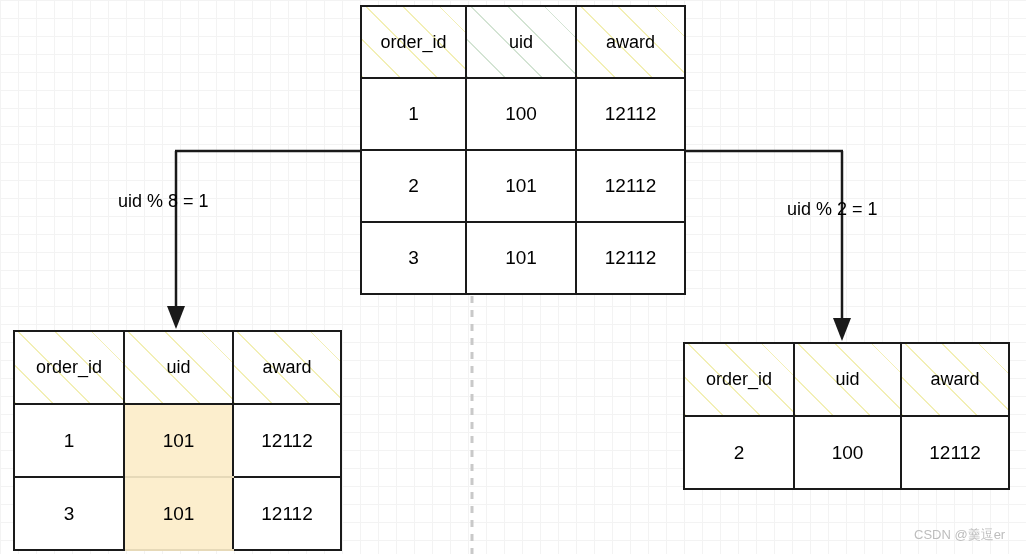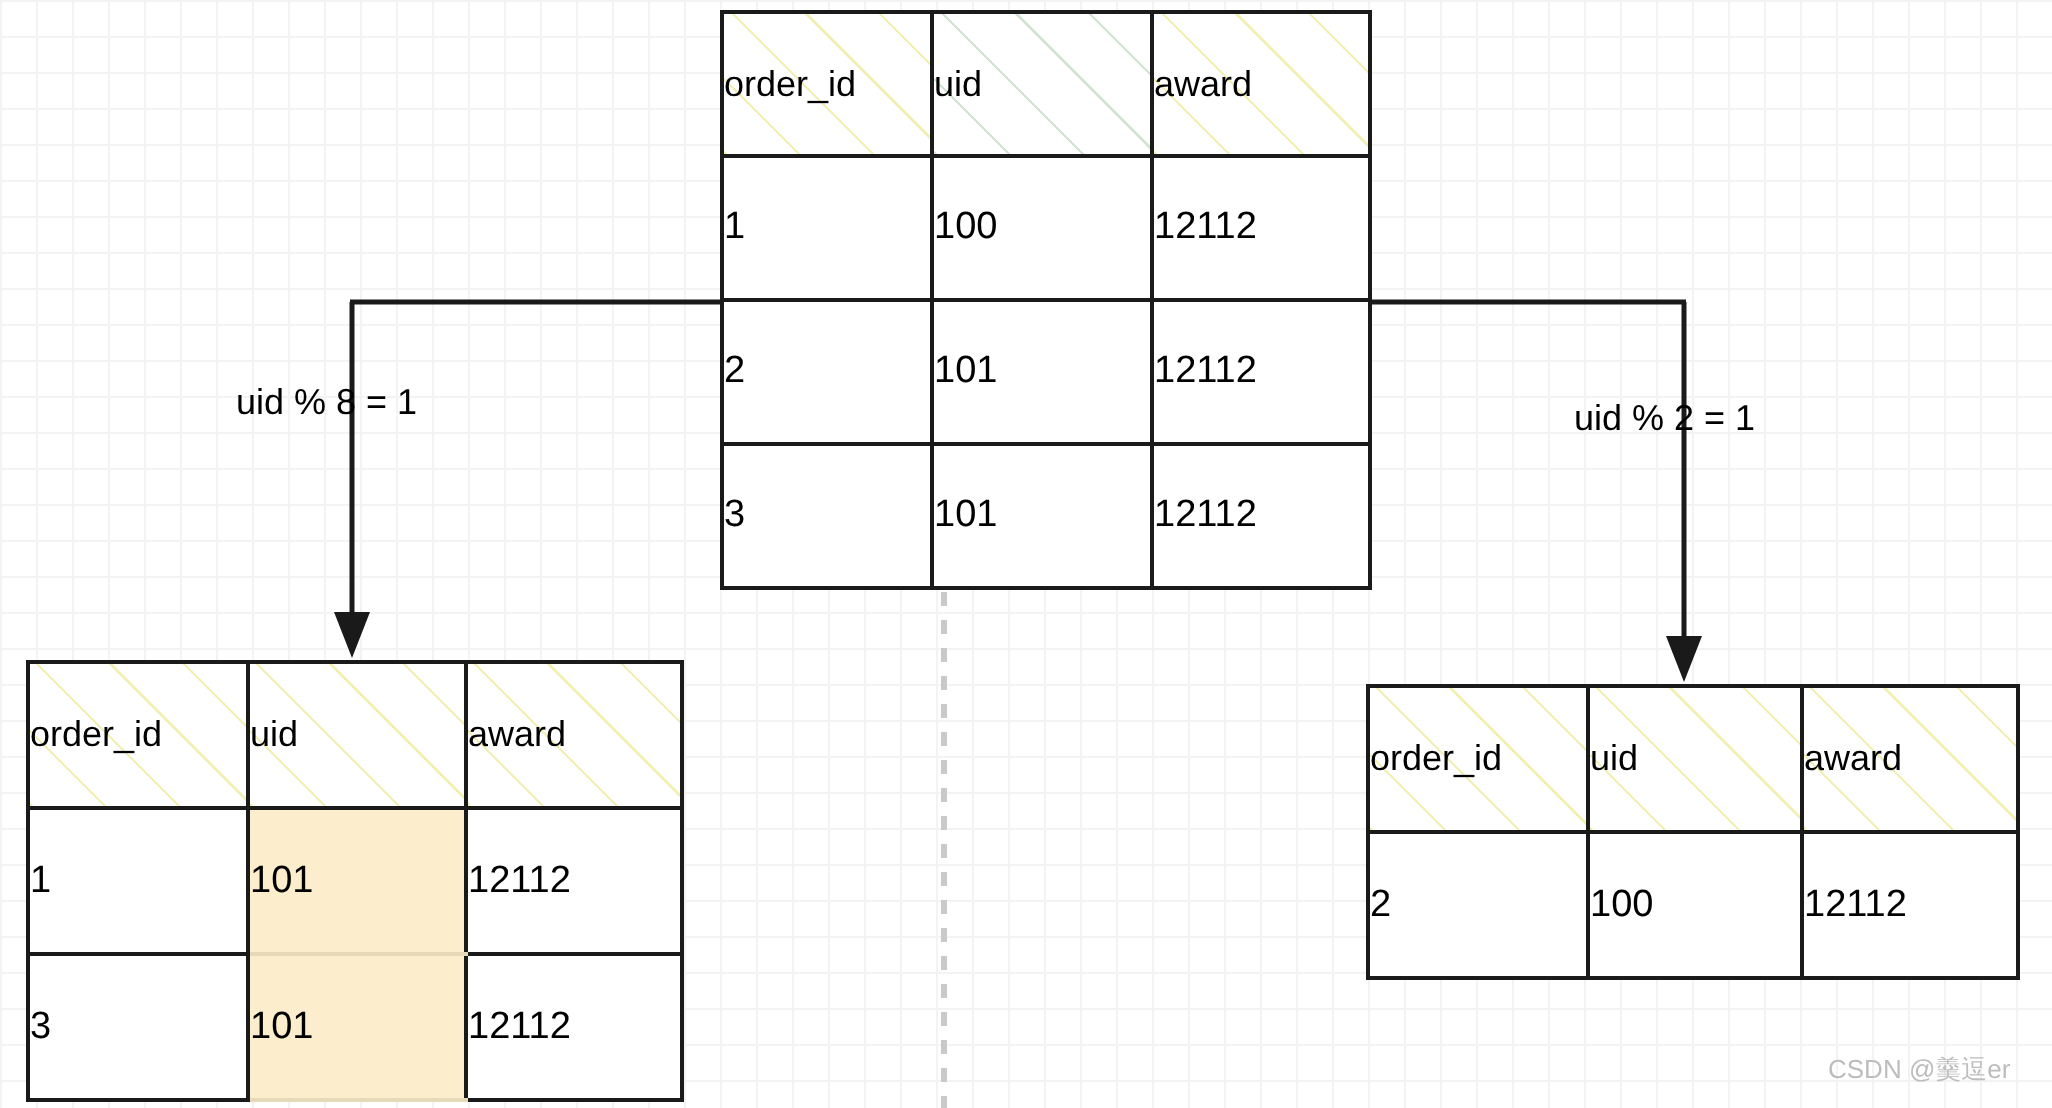--- a/index.html
+++ b/index.html
@@ -34,20 +34,21 @@
 
   
   .tbl {
     position: absolute;
     border-collapse: collapse;
     background: #ffffff;
     table-layout: fixed;
   }
   .tbl td {
     border: 2px solid #1a1a1a;
+    text-align: center;
     vertical-align: middle;
     color: #000000;
     font-size: 19px;
     background: #ffffff;
     padding: 0;
   }
   .tbl td.hdr {
     font-size: 18px;
     background-color: #ffffff;
     background-image: repeating-linear-gradient(

